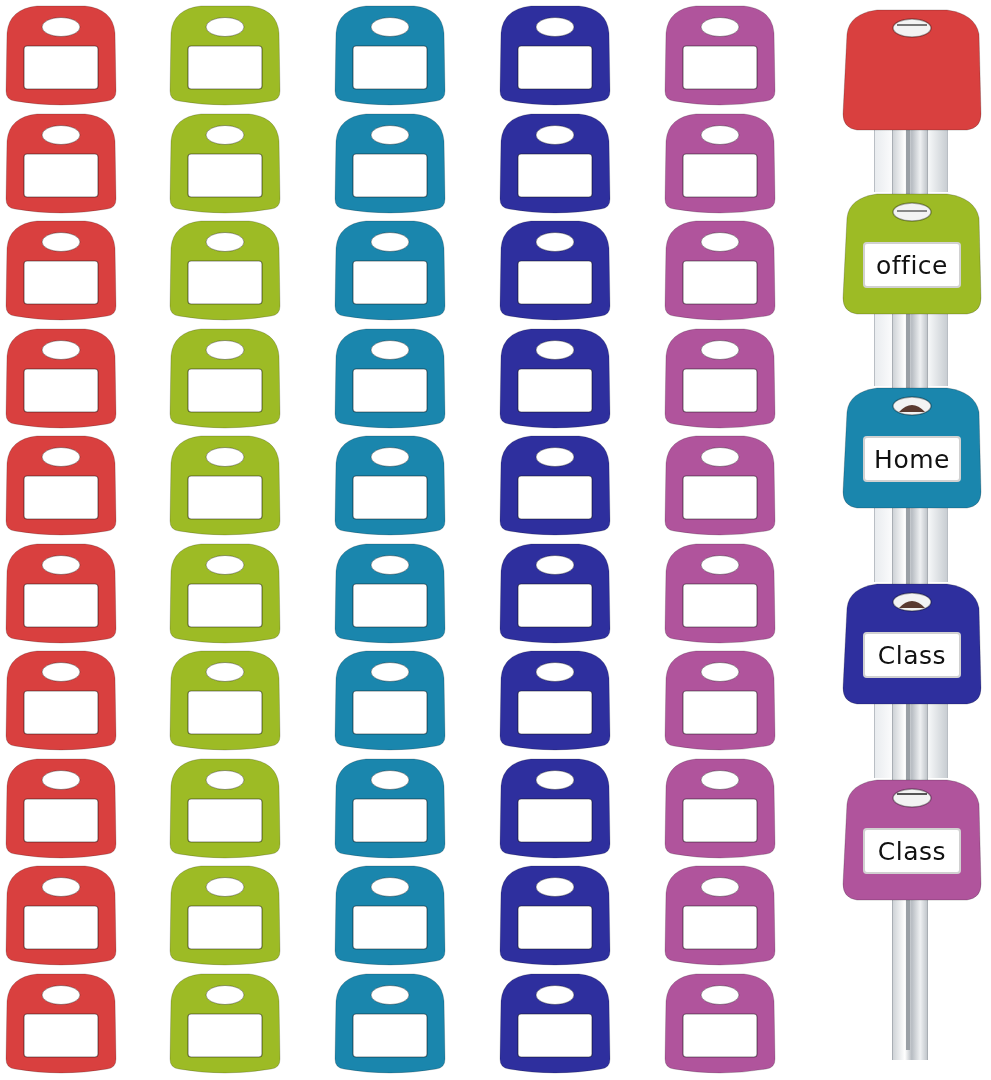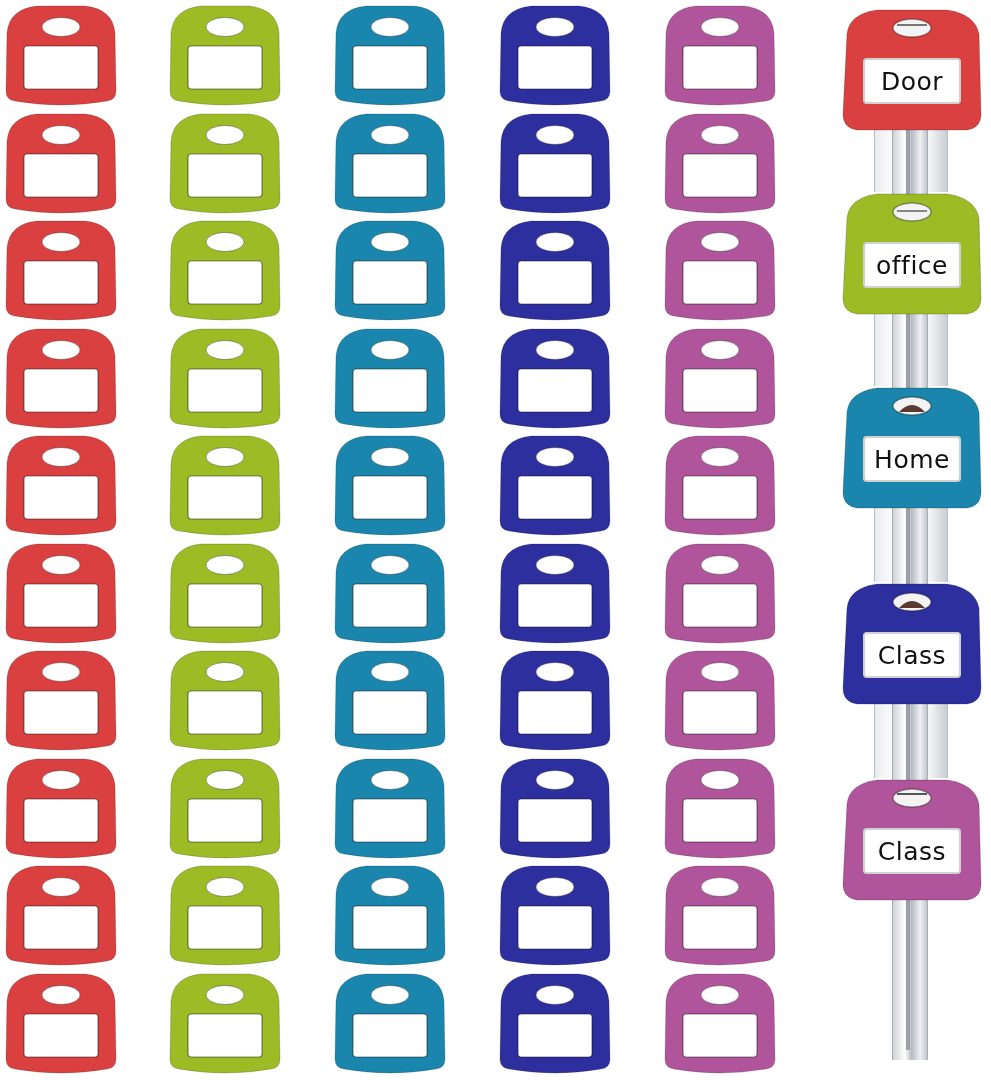--- a/index.html
+++ b/index.html
@@ -379,23 +379,20 @@
     <div class="blade" style="top: 130px; height: 62px;"></div>
   <div class="shaft" style="top:120px;height:940px;"></div>
   <div class="groove" style="top:130px;height:920px;"></div>
 
   <div class="lkey" style="top:6px;">
     <svg viewBox="0 0 150 128">
         <path class="kp" d="M10 28 Q12 8 40 4 L110 4 Q138 8 142 28 L144 108 Q144 122 130 124 L20 124 Q6 122 6 108 Z" fill="#d9403f" stroke="rgba(0,0,0,0.2)"></path>
         <ellipse cx="75" cy="22" rx="19" ry="9" fill="#f3f3f3" stroke="rgba(0,0,0,0.35)" stroke-width="1.5"></ellipse>
         <line x1="60" y1="19" x2="90" y2="19" stroke="#777" stroke-width="2"></line>
       </svg>
-    <div class="label-card">
-        <span class="label-text">Door</span>
-      </div>
   </div>
 
   <div class="lkey" style="top:384px;">
     <svg viewBox="0 0 150 128">
         <path class="kp" d="M10 28 Q12 8 40 4 L110 4 Q138 8 142 28 L144 108 Q144 122 130 124 L20 124 Q6 122 6 108 Z" fill="#1a86ad" stroke="rgba(0,0,0,0.2)"></path>
         <ellipse cx="75" cy="22" rx="19" ry="9" fill="#f3f3f3" stroke="rgba(0,0,0,0.35)" stroke-width="1.5"></ellipse>
         <path d="M62 28 Q75 14 88 28" fill="#5a3a30"></path>
       </svg>
     <div class="label-card">
         <span class="label-text">Home</span>

